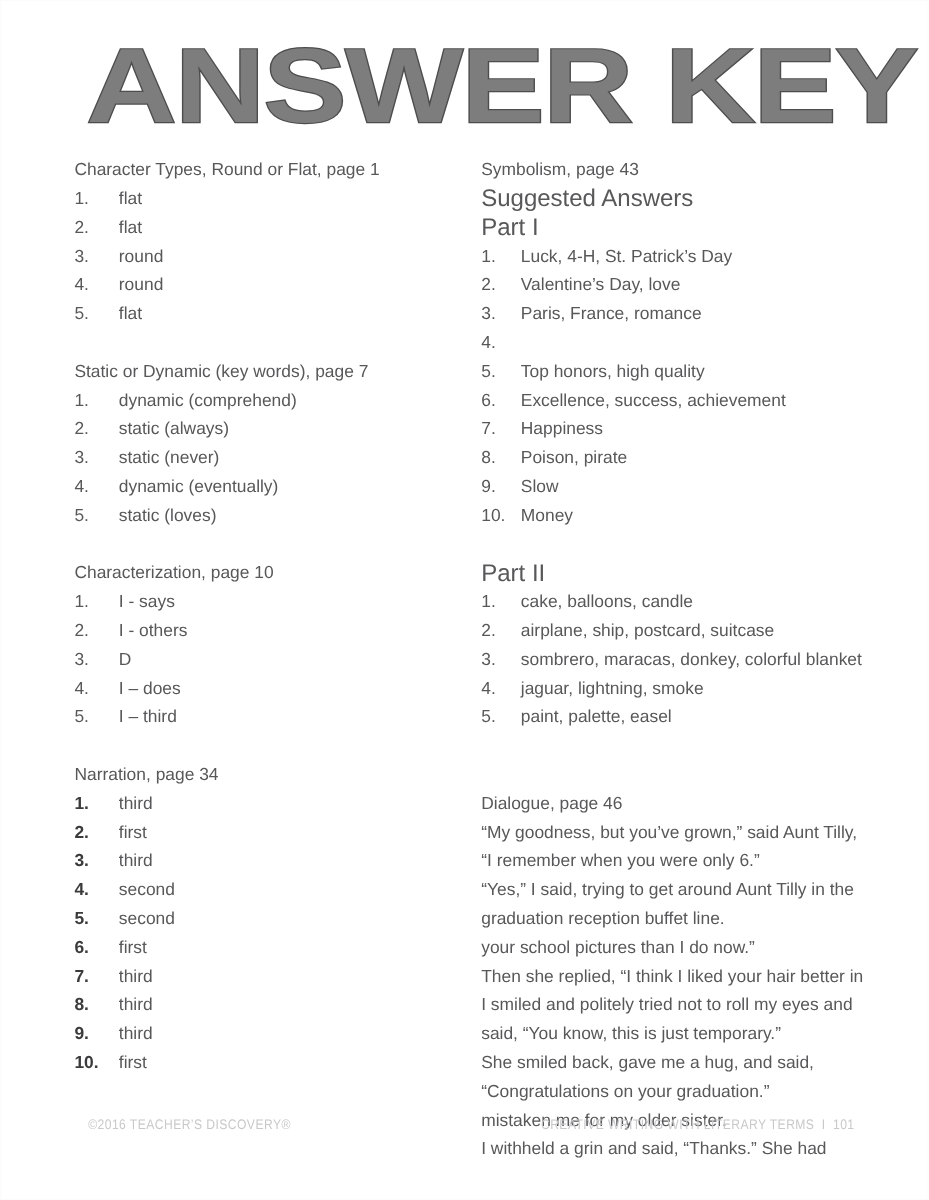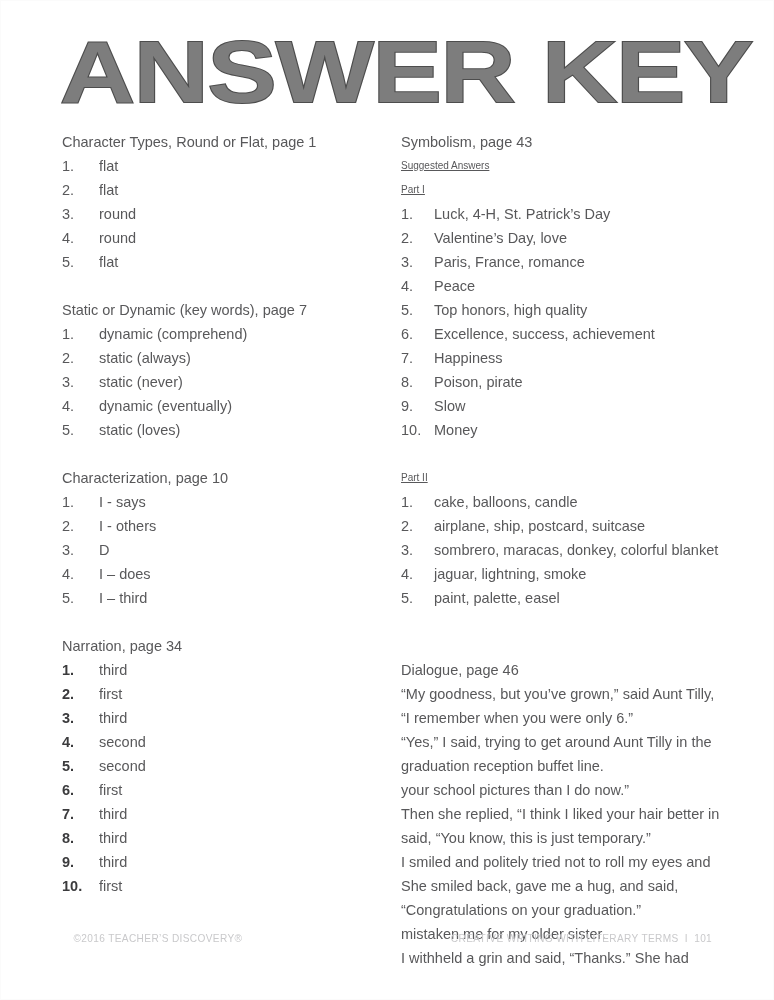--- a/index.html
+++ b/index.html
@@ -17,21 +17,21 @@
   }
   .page {
     position: absolute;
     inset: 0;
     background: #ffffff;
     box-shadow: inset 0 0 0 1px #fbfbfb;
   }
   
   .title-wrap {
     position: absolute;
-    left: 60px;
+    left: 72px;
     top: 26px;
     width: 660px;
     height: 92px;
   }
   .title {
     margin: 0;
     font-family: "Liberation Sans Narrow", "Liberation Sans", sans-serif;
     font-weight: bold;
     font-size: 88px;
     line-height: 92px;
@@ -60,24 +60,23 @@
   .section { margin-bottom: 24px; }
   .section.tight { margin-bottom: 0; }
 
   .heading {
     font-size: 14.5px;
     line-height: 24px;
     color: #58585a;
     white-space: nowrap;
   }
   .subheading {
-    font-size: 10px;
+    font-size: 20px;
     line-height: 24px;
     color: #58585a;
-    text-decoration: underline;
   }
   ol.answers {
     list-style: none;
     margin: 0;
     padding: 0;
   }
   ol.answers li {
     display: flex;
     font-size: 14.5px;
     line-height: 24px;
@@ -275,21 +274,20 @@
           <li>
               <span class="num">2.</span>
               <span class="ans">Valentine’s Day, love</span>
             </li>
           <li>
               <span class="num">3.</span>
               <span class="ans">Paris, France, romance</span>
             </li>
           <li>
               <span class="num">4.</span>
-              <span class="ans">Peace</span>
             </li>
           <li>
               <span class="num">5.</span>
               <span class="ans">Top honors, high quality</span>
             </li>
           <li>
               <span class="num">6.</span>
               <span class="ans">Excellence, success, achievement</span>
             </li>
           <li>
@@ -341,22 +339,22 @@
       <div class="spacer-lg"></div>
 
       <div class="section tight prose">
         <div class="heading">Dialogue, page 46</div>
         <p>“My goodness, but you’ve grown,” said Aunt Tilly,</p>
         <p>“I remember when you were only 6.”</p>
         <p>“Yes,” I said, trying to get around Aunt Tilly in the</p>
         <p>graduation reception buffet line.</p>
         <p>your school pictures than I do now.”</p>
         <p>Then she replied, “I think I liked your hair better in</p>
+        <p>I smiled and politely tried not to roll my eyes and</p>
         <p>said, “You know, this is just temporary.”</p>
-        <p>I smiled and politely tried not to roll my eyes and</p>
         <p>She smiled back, gave me a hug, and said,</p>
         <p>“Congratulations on your graduation.”</p>
         <p>mistaken me for my older sister.</p>
         <p>I withheld a grin and said, “Thanks.” She had</p>
       </div>
 
     </div>
 
   </div>
 

